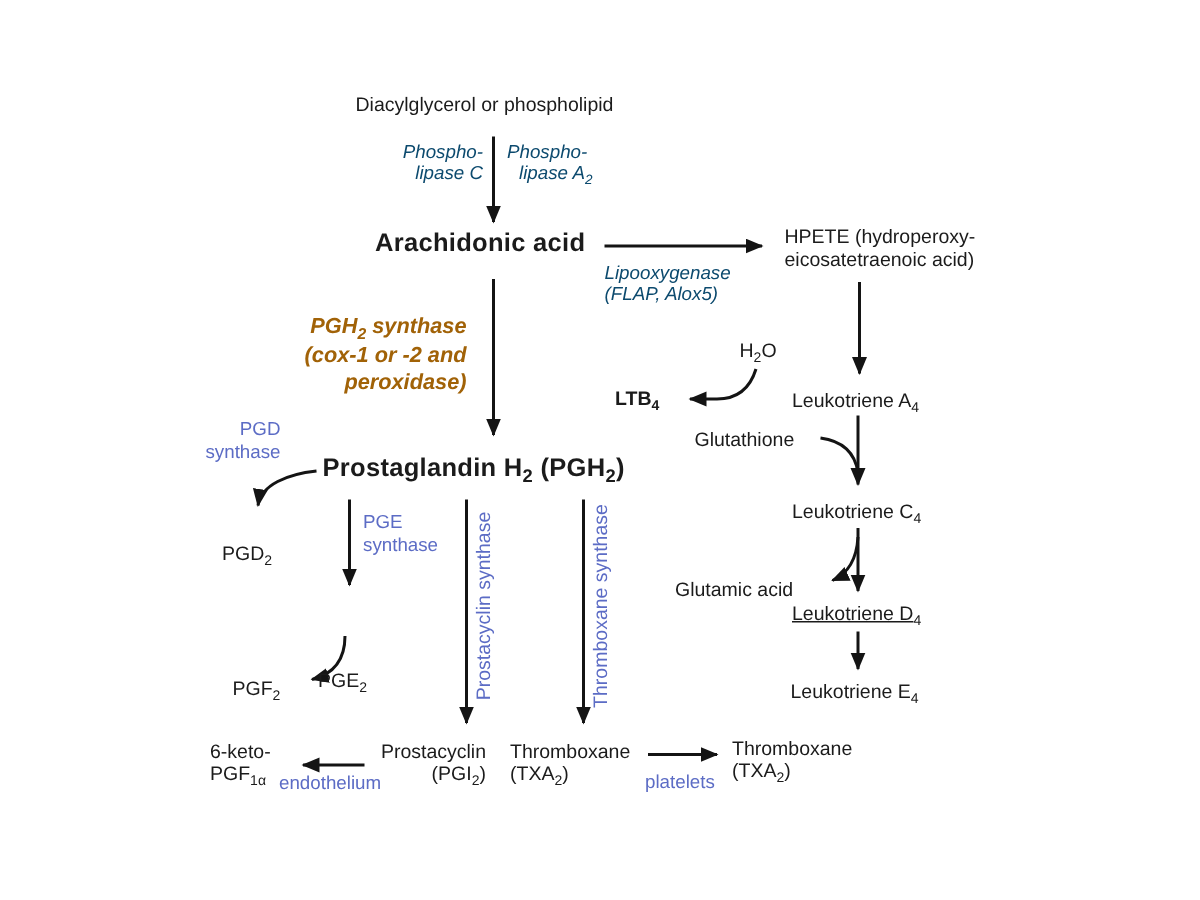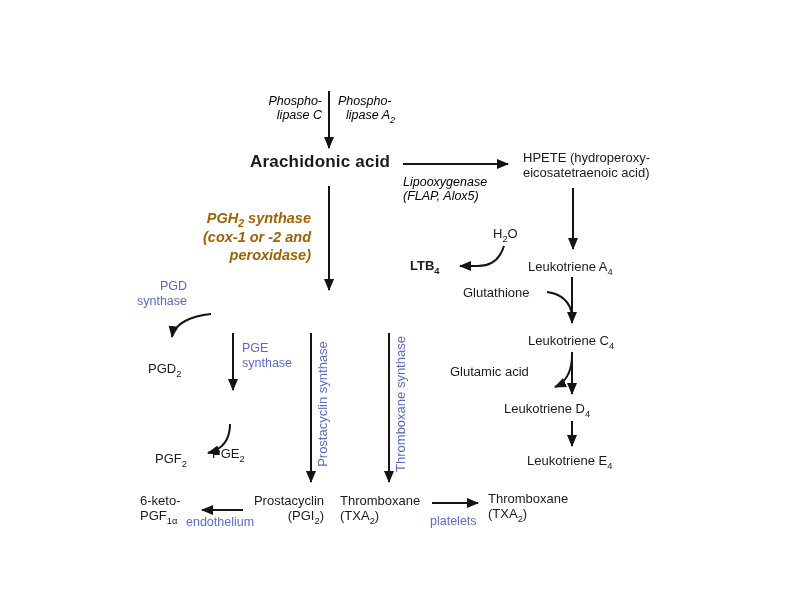--- a/index.html
+++ b/index.html
@@ -3,21 +3,21 @@
 <meta charset="utf-8">
 <style>
   html,body{margin:0;padding:0;background:#ffffff;}
   #stage{
     position:relative;width:800px;height:600px;background:#ffffff;
     font-family:"Liberation Sans",sans-serif;color:#1b1b1b;overflow:hidden;
   }
   #arrows{position:absolute;left:0;top:0;}
   .lbl{position:absolute;font-size:13px;line-height:15px;white-space:nowrap;}
   .bignode{font-size:17px;font-weight:bold;letter-spacing:0.2px;}
-  .enz{color:#000000;font-style:italic;font-size:12.5px;line-height:14px;}
+  .enz{color:#0c4a6e;font-style:italic;font-size:12.5px;line-height:14px;}
   .enzbold{color:#a16207;font-style:italic;font-weight:bold;font-size:14.5px;line-height:18.5px;}
   .bluelbl{color:#5c6cc5;font-size:12.5px;line-height:14.5px;font-style:normal;}
   .right{text-align:right;}
   .vert{
     position:absolute;transform:translate(-50%,-50%) rotate(-90deg);
     white-space:nowrap;color:#5c6cc5;font-size:13px;
   }
   sub{font-size:0.72em;line-height:0;}
 </style>
 </head>
@@ -45,20 +45,21 @@
       <path d="M211 314 C192 316 174 323 172 337" marker-end="url(#ah)"></path>
       <path d="M233 333 L233 390" marker-end="url(#ah)"></path>
       <path d="M230 424 C230 442 220 450 208 453" marker-end="url(#ah)"></path>
       <path d="M311 333 L311 482" marker-end="url(#ah)"></path>
       <path d="M389 333 L389 482" marker-end="url(#ah)"></path>
       <path d="M243 510 L202 510" marker-end="url(#ah)"></path>
       <path d="M432 503 L478 503" marker-end="url(#ah)"></path>
     </g>
   </svg>
 
+  <div class="lbl" style="left:237px;top:62px;">Diacylglycerol or phospholipid</div>
 
   <div class="lbl enz right" style="right:478px;top:94px;">
     <div>Phospho-</div>
     <div>lipase C</div>
   </div>
 
   <div class="lbl enz" style="left:338px;top:94px;">
     <div>Phospho-</div>
     <div style="padding-left:8px;"><span>lipase A</span><sub>2</sub></div>
   </div>
@@ -79,32 +80,33 @@
 
   <div class="lbl" style="left:410px;top:258px;font-weight:bold;"><span>LTB</span><sub>4</sub></div>
 
   <div class="lbl" style="left:528px;top:259px;"><span>Leukotriene A</span><sub>4</sub></div>
 
   <div class="lbl" style="left:463px;top:285px;">Glutathione</div>
 
 
   <div class="lbl" style="left:528px;top:333px;"><span>Leukotriene C</span><sub>4</sub></div>
 
-  <div class="lbl" style="left:450px;top:364px;">Glutamic acid</div>
+  <div class="lbl" style="left:450px;top:385px;">Glutamic acid</div>
 
-  <div class="lbl" style="left:504px;top:401px;"><span>Leukotriene D</span><sub>4</sub></div>
+  <div class="lbl" style="left:528px;top:401px;text-decoration:underline;"><span>Leukotriene D</span><sub>4</sub></div>
 
   <div class="lbl" style="left:527px;top:453px;"><span>Leukotriene E</span><sub>4</sub></div>
 
   <div class="lbl enzbold right" style="right:489px;top:209px;">
     <div><span>PGH</span><sub>2</sub><span> synthase</span></div>
     <div>(cox-1 or -2 and</div>
     <div>peroxidase)</div>
   </div>
 
+  <div class="lbl bignode" style="left:215px;top:304px;"><span>Prostaglandin H</span><sub>2</sub><span> (PGH</span><sub>2</sub><span>)</span></div>
 
   <div class="lbl bluelbl right" style="right:613px;top:279px;">
     <div>PGD</div>
     <div>synthase</div>
   </div>
 
   <div class="lbl" style="left:148px;top:361px;"><span>PGD</span><sub>2</sub></div>
 
   <div class="lbl bluelbl" style="left:242px;top:341px;">
     <div>PGE</div>

